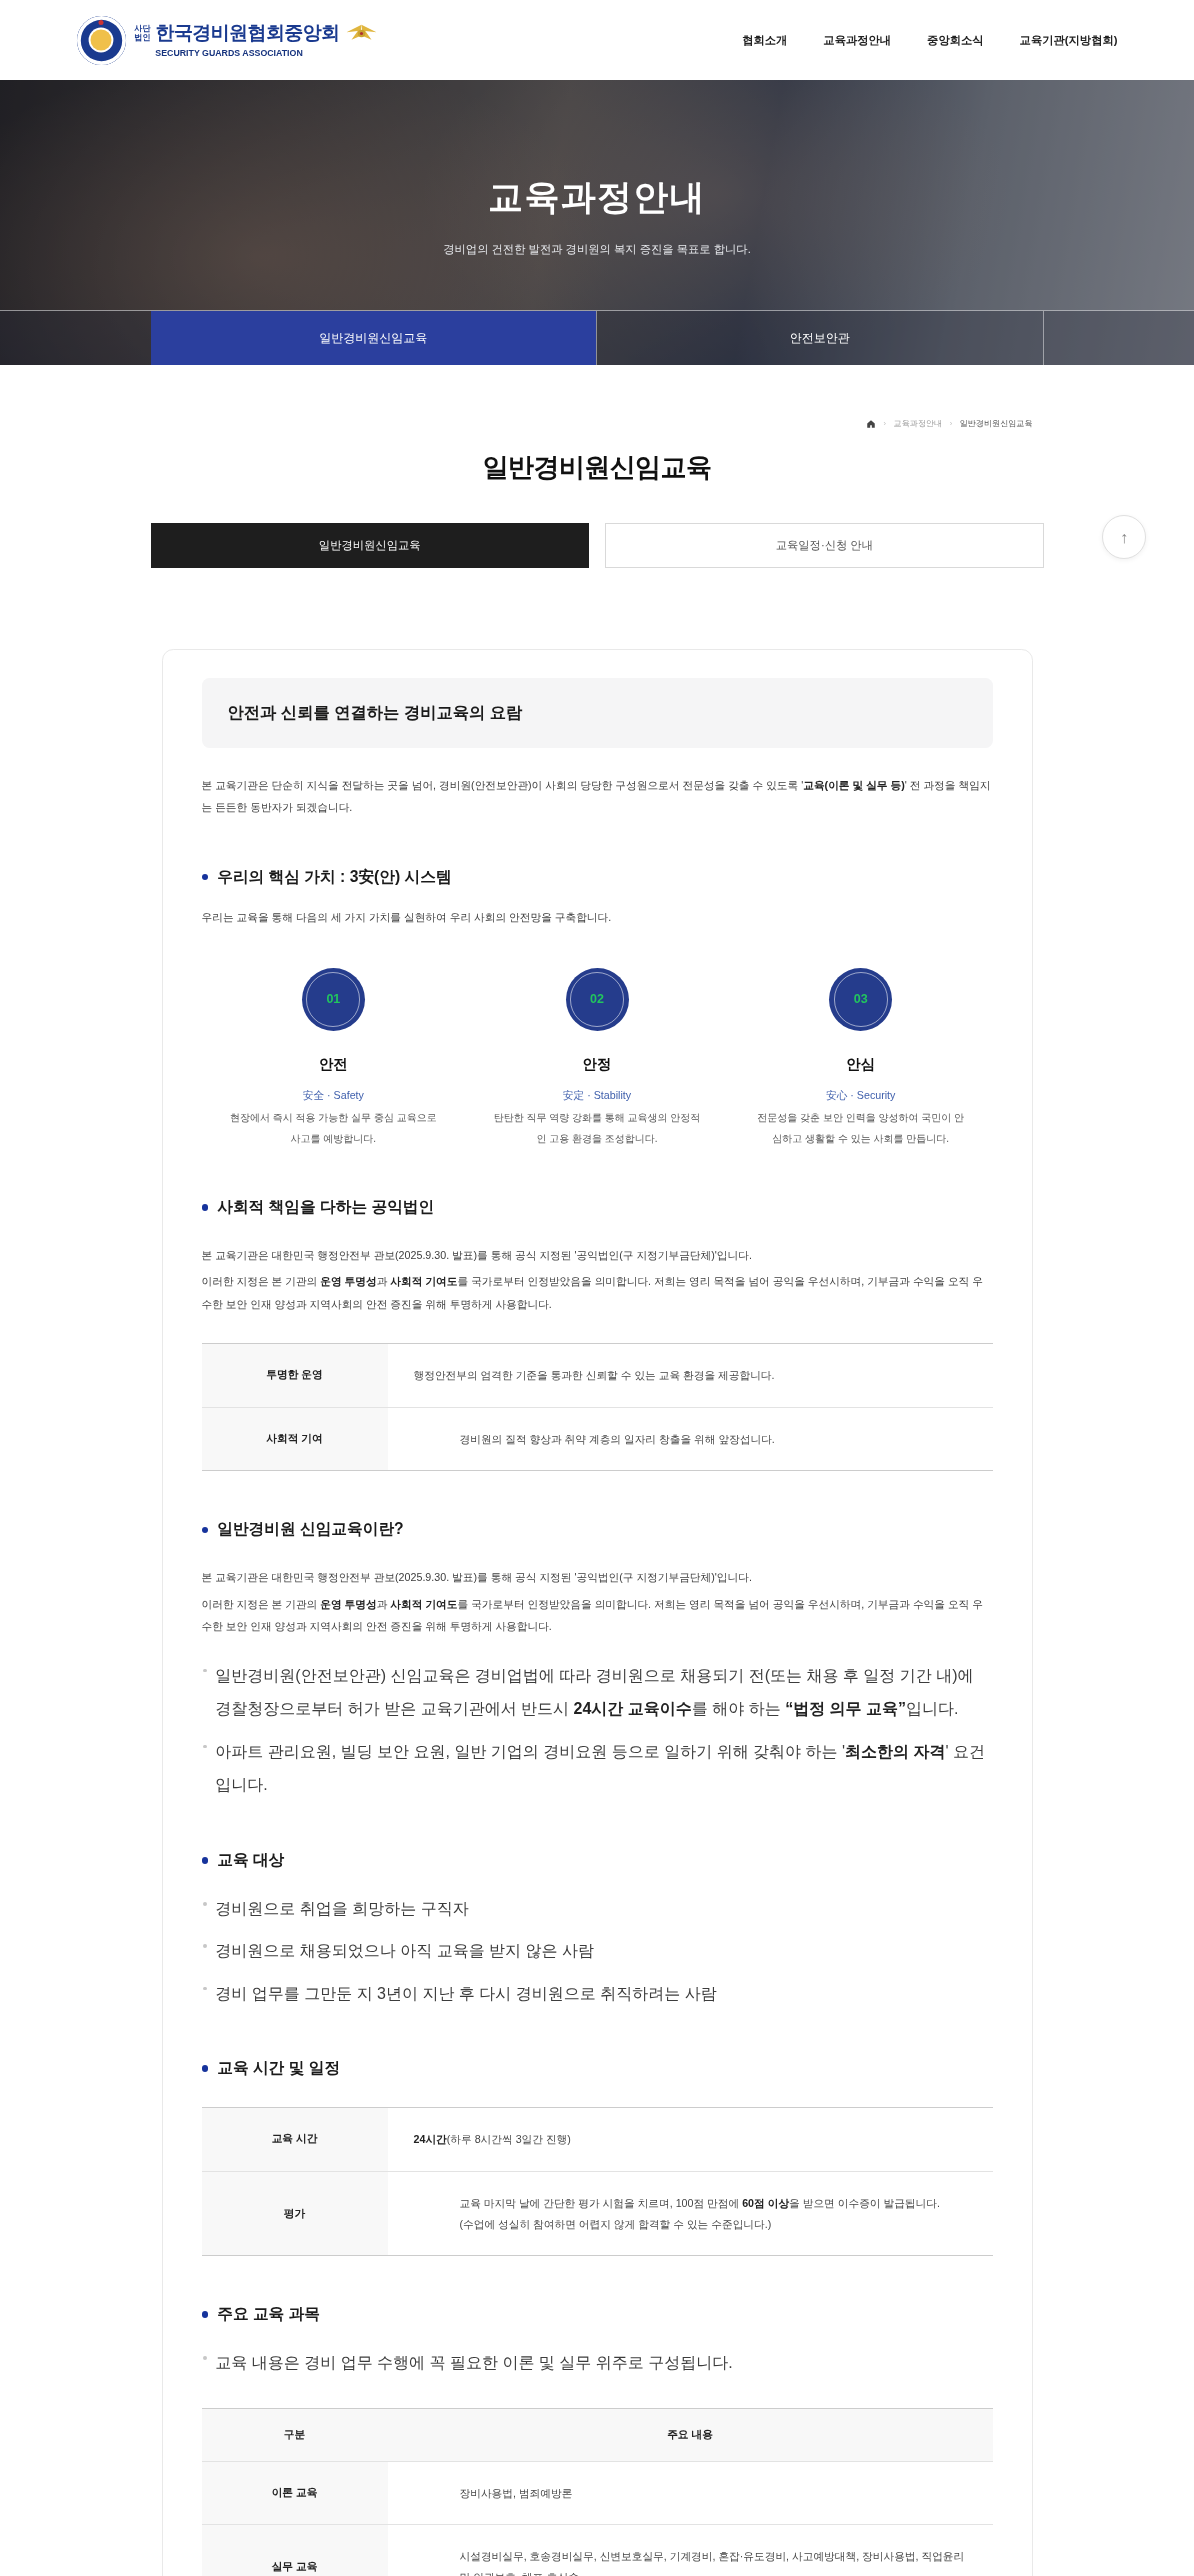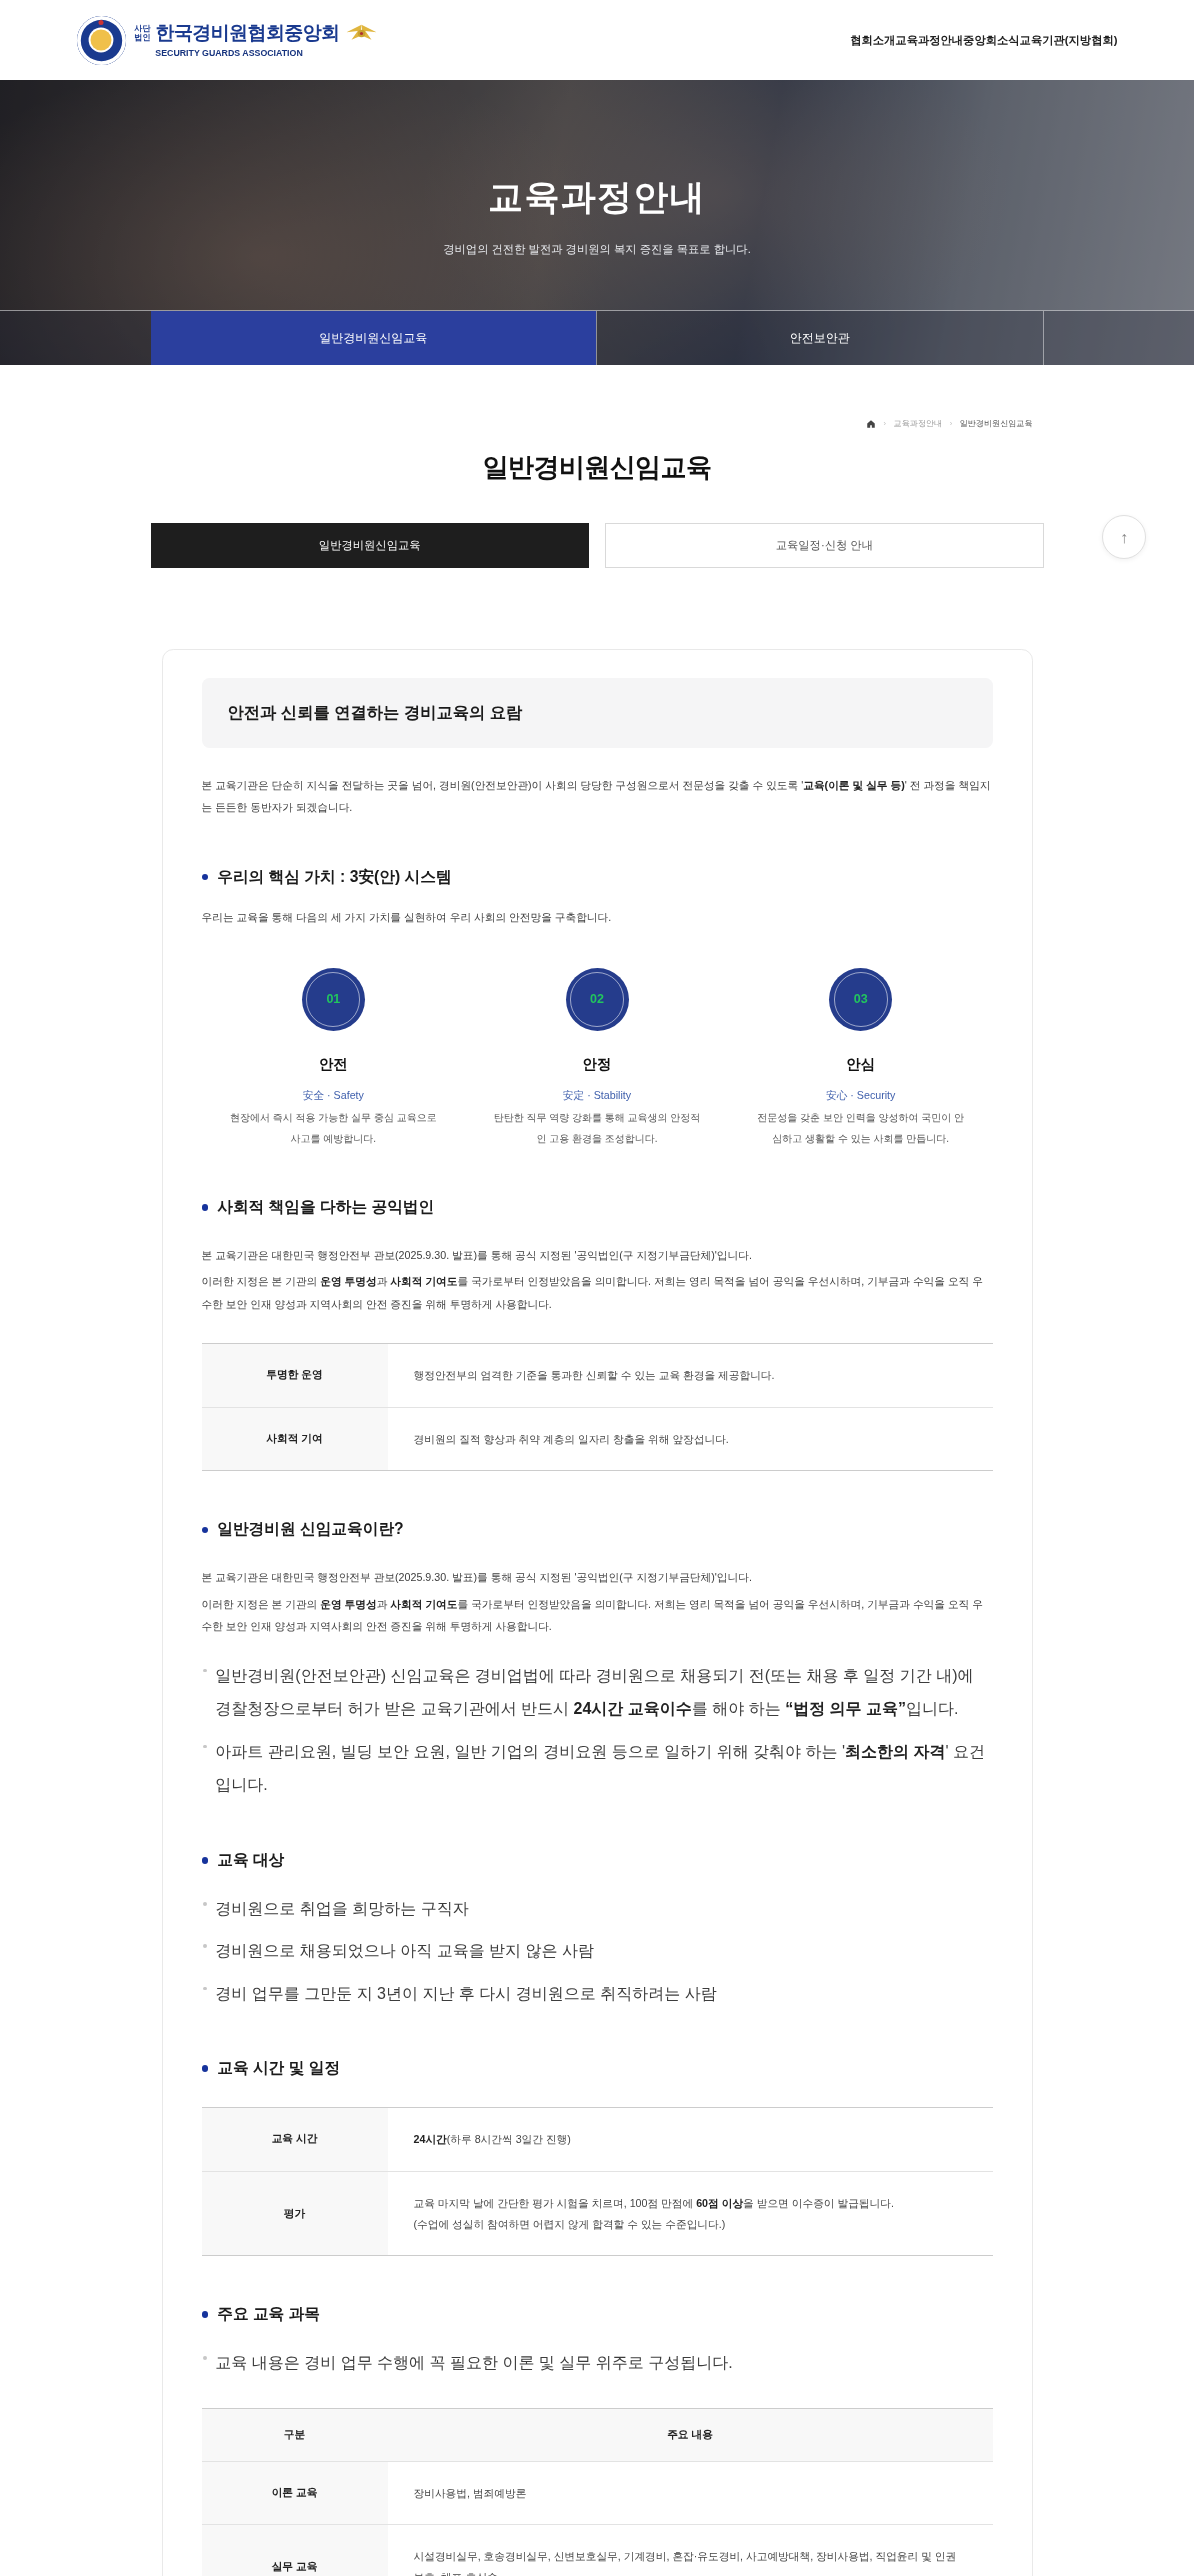--- a/index.html
+++ b/index.html
@@ -17,21 +17,21 @@
   .badge::after { content:""; position:absolute; left:50%; top:50%; width:21px; height:21px; transform:translate(-50%,-50%);
            border-radius:50%; background:#f0c04a; box-shadow:0 0 0 1.9px #fff; }
   .badge::before { content:""; position:absolute; left:50%; top:4.4px; width:5px; height:5px; transform:translateX(-50%);
            border-radius:50%; background:#c33; }
   .logo-text { display:flex; flex-direction:column; line-height:1.1; }
   .logo-row1 { display:flex; align-items:center; gap:5px; }
   .logo-prefix { display:flex; flex-direction:column; font-size:8.1px; font-weight:700; color:#1a3a8f; }
   .logo-name { font-size:19px; font-weight:800; color:#1a3a8f; letter-spacing:-0.6px; }
   .logo-sub { font-size:8.8px; font-weight:700; color:#16337e; margin-top:3.1px; letter-spacing:0; padding-left:21px; }
   .eagle { width:33px; height:25px; display:inline-block; }
-  .main-nav { display:flex; }
+  .main-nav { display:flex; gap:36px; }
   .main-nav a { text-decoration:none; color:#222; font-size:11.3px; font-weight:700; cursor:pointer; }
 
   
   .hero { position:relative; height:285px; overflow:hidden;
     background:
       radial-gradient(ellipse 564px 326px at 22% 62%, rgba(193,152,122,.40), transparent 62%),
       radial-gradient(ellipse 476px 276px at 60% 40%, rgba(206,172,143,.30), transparent 62%),
       linear-gradient(100deg,#2d2a29 0%,#4f4a46 26%,#6d6761 46%,#49505f 63%,#8d939b 80%,#b5b9bf 100%);
   }
   .hero::before { content:""; position:absolute; inset:0; background:rgba(14,17,28,.38); }
@@ -81,21 +81,21 @@
   .v-circle { width:63px; height:63px; border-radius:50%; background:#253c8c; margin:0 auto; position:relative;
               display:flex; align-items:center; justify-content:center; color:#22c55e; font-size:12.5px; font-weight:800; }
   .v-circle::after { content:""; position:absolute; inset:4.4px; border:0.6px solid rgba(255,255,255,.55); border-radius:50%; }
   .v-title { font-size:14.4px; font-weight:800; color:#111; margin-top:24px; }
   .v-sub { font-size:10.7px; color:#4161ad; margin-top:15px; }
   .v-desc { font-size:10px; color:#555; line-height:2.1; margin-top:4px; }
 
   
   .tbl { margin-top:27.6px; border-top:0.6px solid #ccc; border-bottom:0.6px solid #ccc; }
   .tr { display:flex; }
-  .tr + .tr { border-top:0.6px solid #e3e3e3; }
+  .tr + .tr { border-top:0.6px solid #e3e3e3;gap:46px; }
   .th { width:186px; flex:0 0 auto; background:#f8f8f8; display:flex; align-items:center; justify-content:center;
         font-size:10.7px; font-weight:800; color:#222; padding:19px 11.3px; text-align:left; }
   .td { flex:1; padding:21px 26px; font-size:10.7px; color:#444; line-height:1.95; display:flex; flex-direction:column; justify-content:center; }
   .td .line { display:block; }
   .tbl-head .th2 { flex:1; background:#f8f8f8; display:flex; align-items:center; justify-content:center;
         font-size:10.7px; font-weight:700; color:#222; padding:16.3px 11.3px; }
 
   
   .bullets { margin-top:21px; }
   .bullet { position:relative; padding-left:13.8px; font-size:16px; color:#3c3c3c; line-height:2.1; margin-top:8.8px; }

